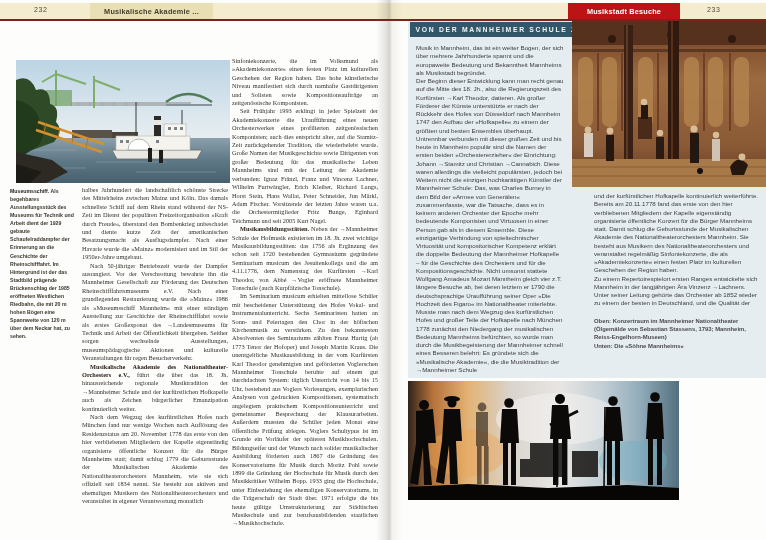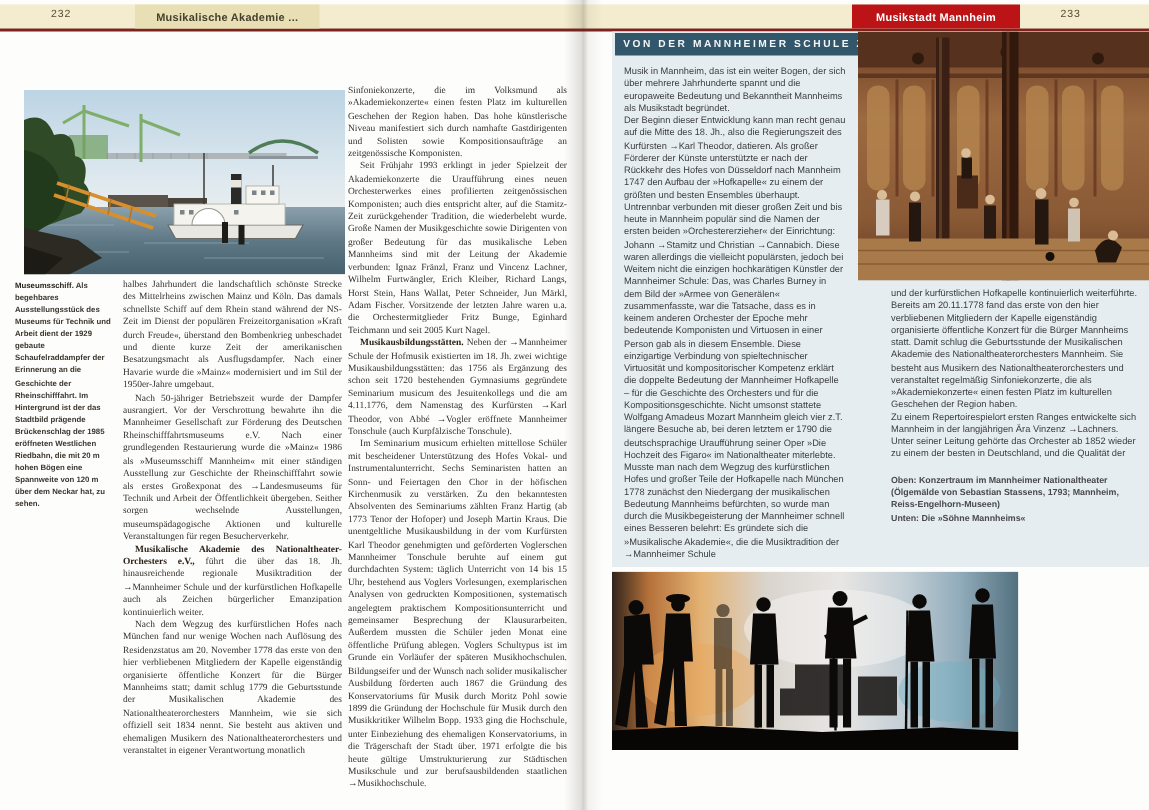--- a/index.html
+++ b/index.html
@@ -51,21 +51,21 @@
 <body>
 
 <div class="spread">
 
   <div class="band"></div>
   <div class="rule"></div>
 
   <span class="pageno lp-pageno">232</span>
   <div class="lp-titlebox">Musikalische Akademie ...</div>
 
-  <div class="rp-titlebox">Musikstadt Mannheim</div>
+  <div class="rp-titlebox">Musikstadt Besuche</div>
   <span class="pageno rp-pageno">233</span>
 
   <div class="lp-photo">
     <svg width="214" height="123" viewBox="0 0 214 123">
       <defs>
         <linearGradient id="sky" x1="0" y1="0" x2="0" y2="1">
           <stop offset="0" stop-color="#bcd4e4"></stop>
             <stop offset="0.7" stop-color="#dde8ee"></stop>
             <stop offset="1" stop-color="#e9eef0"></stop>
         </linearGradient>

